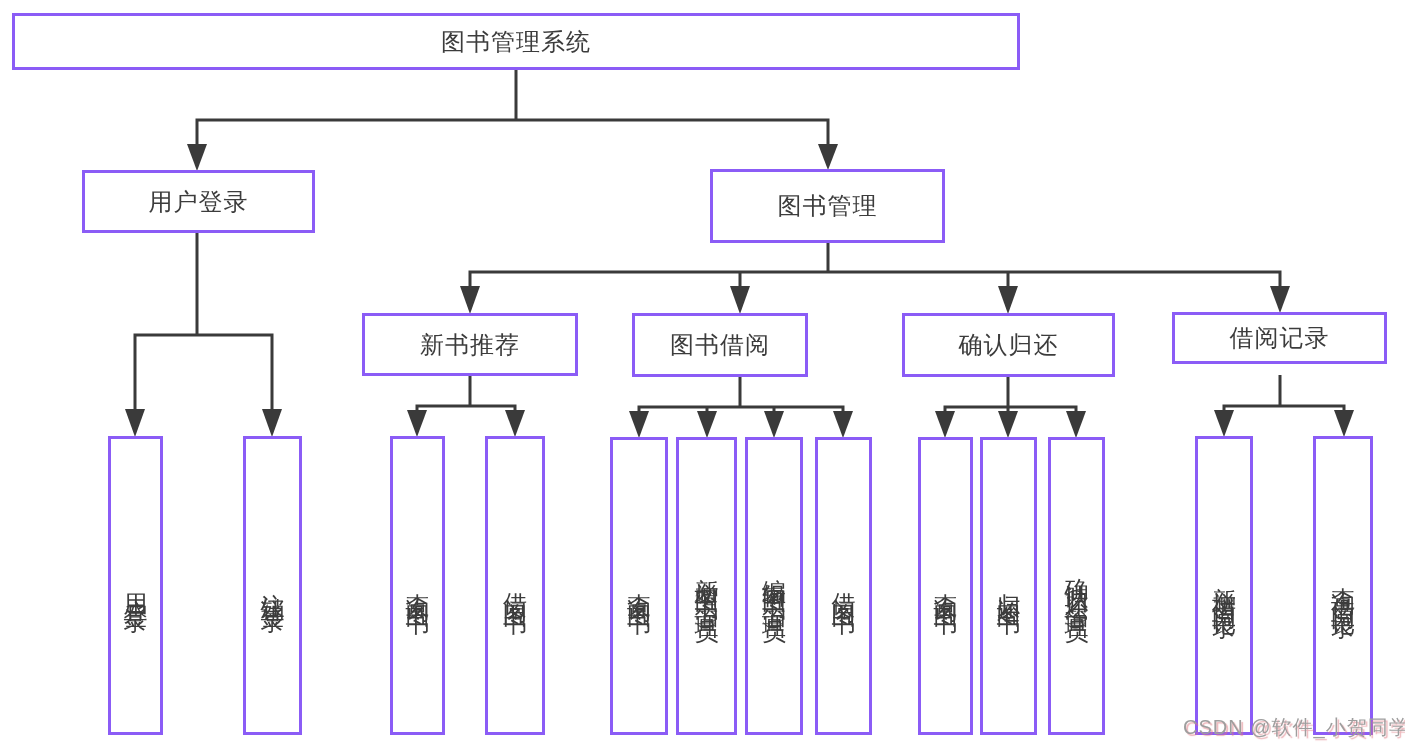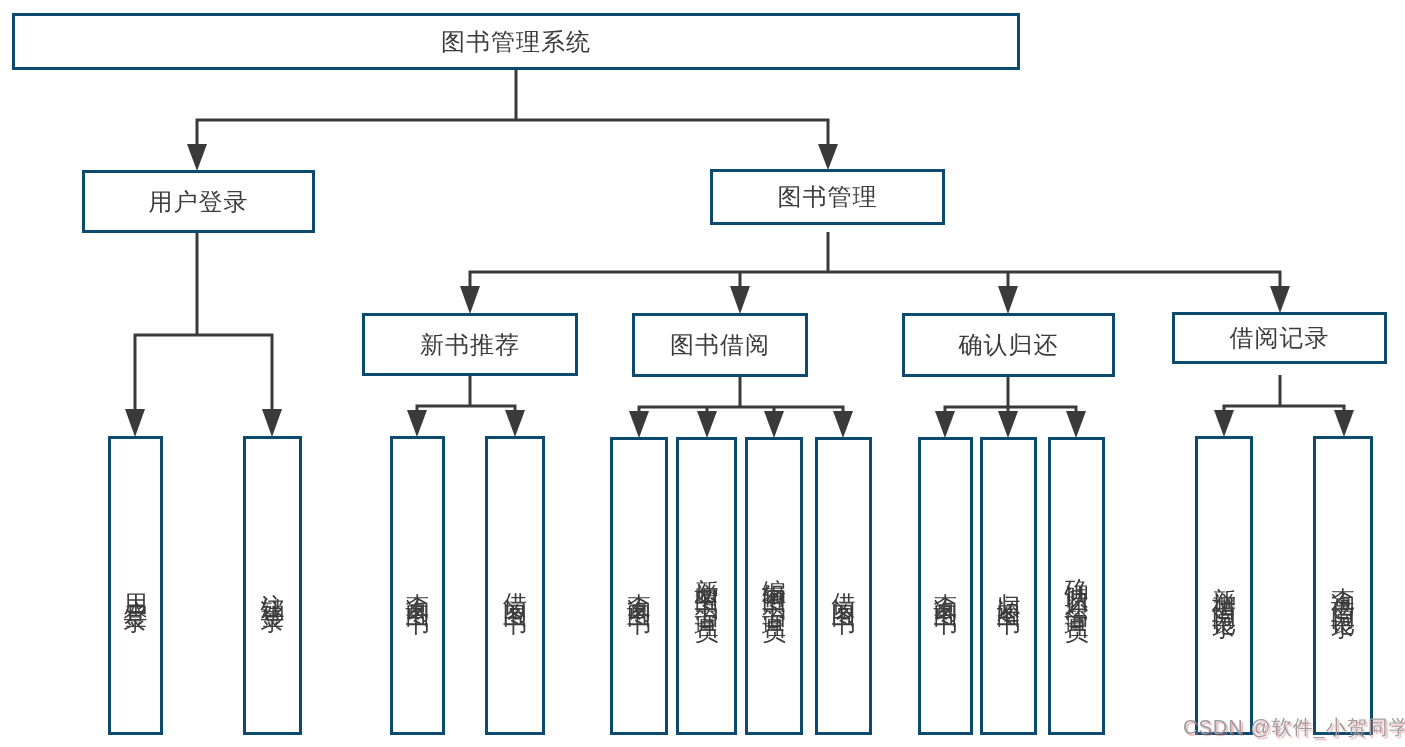--- a/index.html
+++ b/index.html
@@ -18,21 +18,21 @@
   #connectors {
     position: absolute;
     left: 0;
     top: 0;
     width: 1405px;
     height: 747px;
   }
   .node {
     position: absolute;
     box-sizing: border-box;
-    border: 3px solid #0c4a6e;
+    border: 3px solid #8b5cf6;
     background: #ffffff;
     display: flex;
     align-items: center;
     justify-content: center;
     color: #3c3c3c;
   }
   .node.h span {
     font-size: 24px;
     letter-spacing: 1px;
     white-space: nowrap;
@@ -100,21 +100,21 @@
     </g>
   </svg>
 
   <div class="node h" style="left:12px; top:13px; width:1008px; height:57px;">
     <span>图书管理系统</span>
   </div>
 
   <div class="node h" style="left:82px; top:170px; width:233px; height:63px;">
     <span>用户登录</span>
   </div>
-  <div class="node h" style="left:710px; top:169px; width:235px; height:56px;">
+  <div class="node h" style="left:710px; top:169px; width:235px; height:74px;">
     <span>图书管理</span>
   </div>
 
   <div class="node h" style="left:362px; top:313px; width:216px; height:63px;">
     <span>新书推荐</span>
   </div>
   <div class="node h" style="left:632px; top:313px; width:176px; height:64px;">
     <span>图书借阅</span>
   </div>
   <div class="node h" style="left:902px; top:313px; width:213px; height:64px;">

